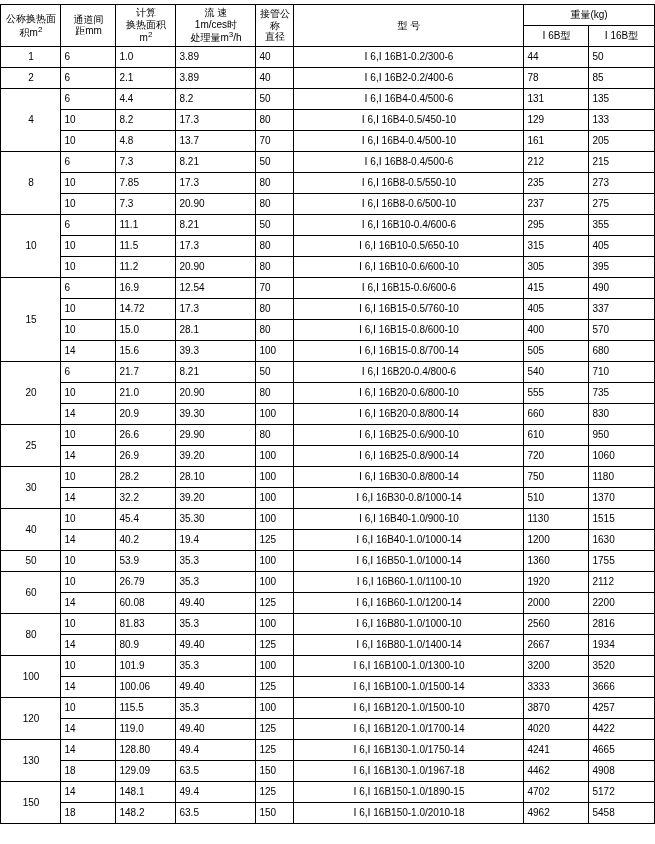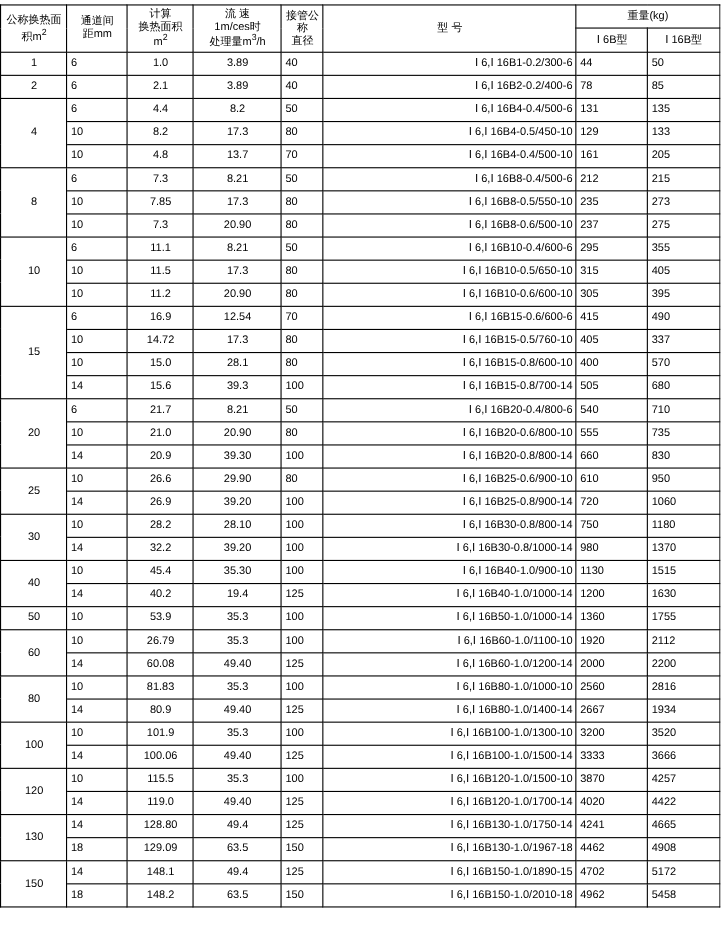--- a/index.html
+++ b/index.html
@@ -36,24 +36,24 @@
   thead th {
     text-align: center;
     font-weight: normal;
     font-size: 10.5px;
     padding: 3px 2px;
   }
   .hdr-tall { height: 30px; }
   tbody td { height: 21px; }
   td.c-dn   { text-align: center; }
   td.c-gap  { text-align: left; padding-left: 5px; }
-  td.c-area { text-align: center; padding-left: 5px; }
-  td.c-flow { text-align: center; padding-left: 5px; }
+  td.c-area { text-align: left; padding-left: 5px; }
+  td.c-flow { text-align: left; padding-left: 5px; }
   td.c-dia  { text-align: left; padding-left: 5px; }
-  td.c-model{ text-align: right; padding-left: 6px; }
+  td.c-model{ text-align: center; padding-left: 6px; }
   td.c-w    { text-align: left; padding-left: 5px; }
   .sup { font-size: 8px; vertical-align: super; }
   .nowrap { white-space: nowrap; }
   .hdr-line { display: block; }
 </style>
 </head>
 <body>
 
 <div id="sheet">
   <table class="spec">
@@ -297,21 +297,21 @@
           <td class="c-model">Ⅰ 6,Ⅰ 16B30-0.8/800-14</td>
           <td class="c-w">750</td>
           <td class="c-w">1180</td>
         </tr>
         <tr>
           <td class="c-gap">14</td>
           <td class="c-area">32.2</td>
           <td class="c-flow">39.20</td>
           <td class="c-dia">100</td>
           <td class="c-model">Ⅰ 6,Ⅰ 16B30-0.8/1000-14</td>
-          <td class="c-w">980</td>
+          <td class="c-w">510</td>
           <td class="c-w">1370</td>
         </tr>
         <tr>
           <td class="c-dn" rowspan="2">40</td>
           <td class="c-gap">10</td>
           <td class="c-area">45.4</td>
           <td class="c-flow">35.30</td>
           <td class="c-dia">100</td>
           <td class="c-model">Ⅰ 6,Ⅰ 16B40-1.0/900-10</td>
           <td class="c-w">1130</td>

